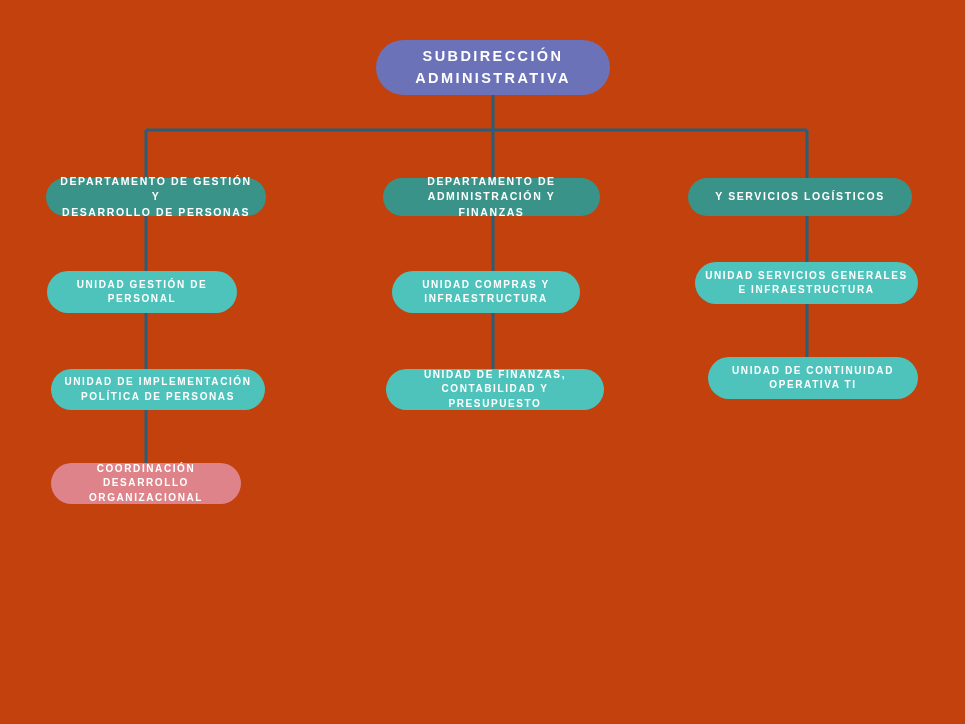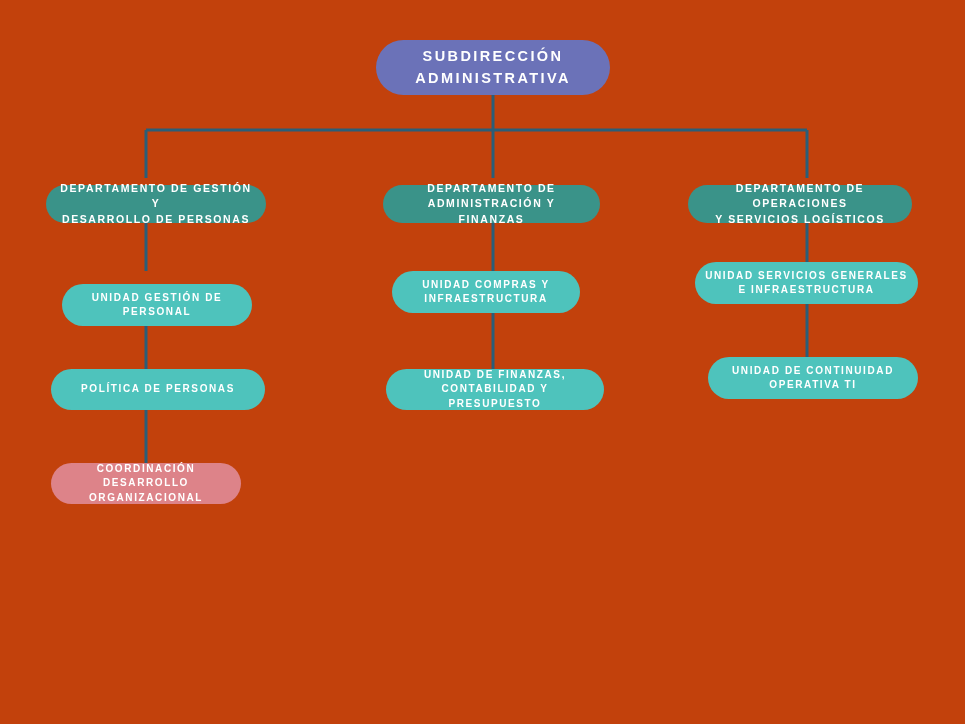--- a/index.html
+++ b/index.html
@@ -44,21 +44,20 @@
     width: 100%;
   }
   .lvl-root {
     background: #6B72B8;
     font-size: 14.5px;
     letter-spacing: 2.4px;
   }
   .lvl-dept {
     background: #3A9389;
     font-size: 10.5px;
-    margin-top: 7px;
   }
   .lvl-unit {
     background: #4EC3BC;
     font-size: 10px;
   }
   .lvl-coord {
     background: #DD8389;
     font-size: 10px;
   }
 </style>
@@ -97,29 +96,30 @@
     </span>
   </div>
 
   <div class="node lvl-dept" style="left:46px; top:178px; width:220px; height:38px;">
     <span>
       <span>DEPARTAMENTO DE GESTIÓN Y</span>
       <span>DESARROLLO DE PERSONAS</span>
     </span>
   </div>
 
-  <div class="node lvl-unit" style="left:62px; top:271px; width:190px; height:42px;margin-top:13px;">
+  <div class="node lvl-unit" style="left:47px; top:271px; width:190px; height:42px;">
     <span>
       <span>UNIDAD GESTIÓN DE</span>
       <span>PERSONAL</span>
     </span>
   </div>
 
   <div class="node lvl-unit" style="left:51px; top:369px; width:214px; height:41px;">
     <span>
+      <span>UNIDAD DE IMPLEMENTACIÓN</span>
       <span>POLÍTICA DE PERSONAS</span>
     </span>
   </div>
 
   <div class="node lvl-coord" style="left:51px; top:463px; width:190px; height:41px;justify-content:flex-end;">
     <span>
       <span>COORDINACIÓN DESARROLLO</span>
       <span>ORGANIZACIONAL</span>
     </span>
   </div>
@@ -140,21 +140,20 @@
 
   <div class="node lvl-unit" style="left:386px; top:369px; width:218px; height:41px;">
     <span>
       <span>UNIDAD DE FINANZAS,</span>
       <span>CONTABILIDAD Y PRESUPUESTO</span>
     </span>
   </div>
 
   <div class="node lvl-dept" style="left:688px; top:178px; width:224px; height:38px;">
     <span>
-      <span>DEPARTAMENTO DE OPERACIONES</span>
       <span>Y SERVICIOS LOGÍSTICOS</span>
     </span>
   </div>
 
   <div class="node lvl-unit" style="left:695px; top:262px; width:223px; height:42px;">
     <span>
       <span>UNIDAD SERVICIOS GENERALES</span>
       <span>E INFRAESTRUCTURA</span>
     </span>
   </div>

